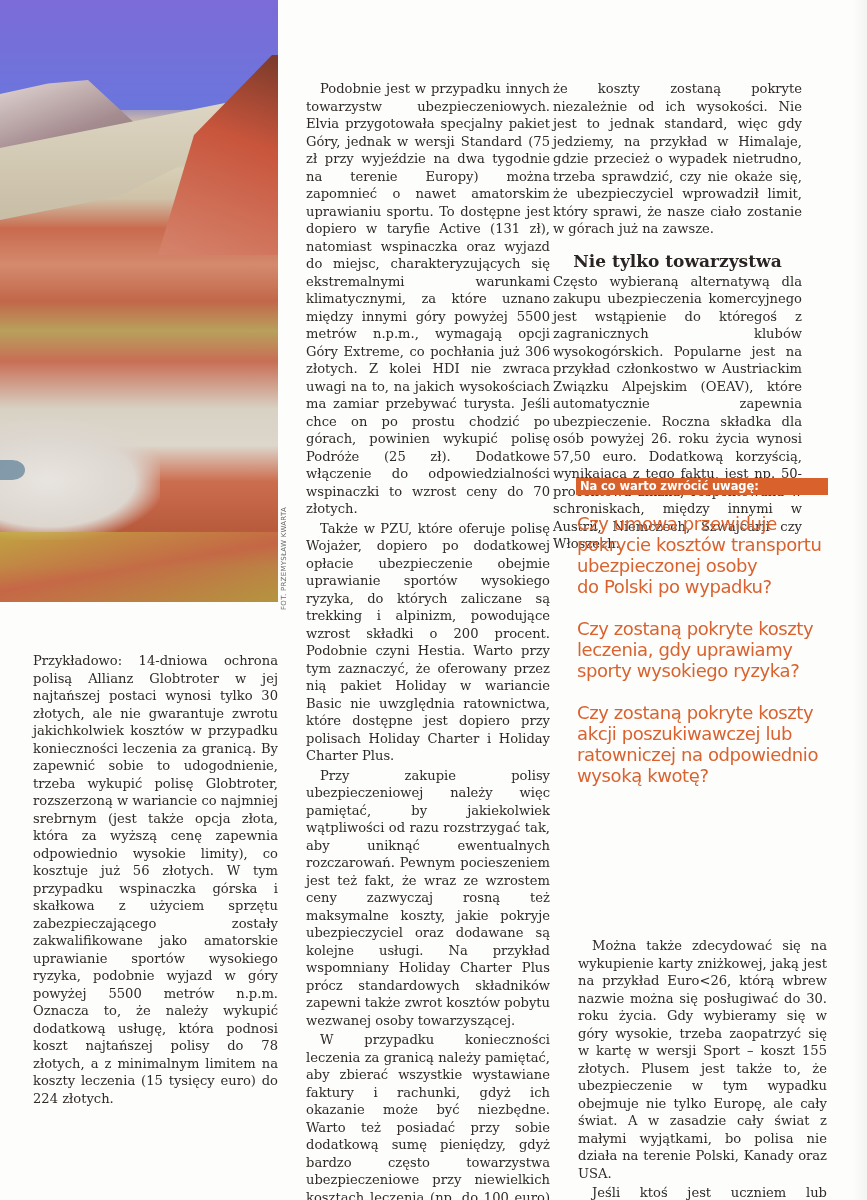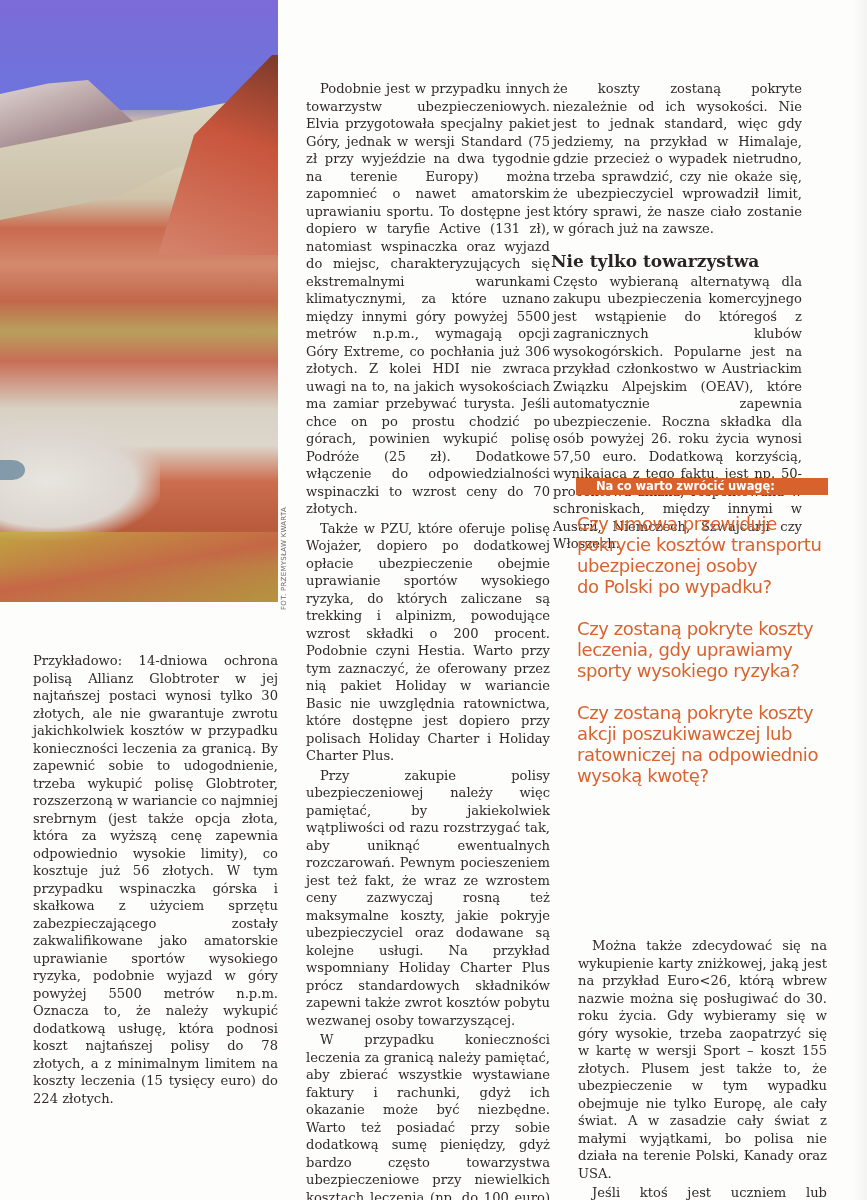--- a/index.html
+++ b/index.html
@@ -23,25 +23,25 @@
                   background:linear-gradient(170deg, rgba(196,180,66,.8), rgba(200,100,70,.85) 50%, rgba(176,168,60,.7)); }
   .credit { position:absolute; left:280px; top:498px; width:12px; height:112px;
             writing-mode:vertical-rl; transform:rotate(180deg); font-family:"DejaVu Sans","Liberation Sans",sans-serif;
             font-size:7px; letter-spacing:.3px; color:#6a6a6a; text-align:left; }
   .col { position:absolute; font-size:13.1px; line-height:17.5px; text-align:justify; }
   .col p { margin:2px; }
   .col p.ind { text-indent:14px; }
   .col1 { left:31px; top:650px; width:249px; }
   .col2 { left:304px; top:78px; width:248px; }
   .col3 { left:551px; top:78px; width:253px; }
-  h2.sub { margin:14px 0 0 0; font-size:17px; line-height:20px; font-weight:bold; color:#2a2522; text-align:left; }
+  h2.sub { margin:14px 0 0 0; font-size:17px; line-height:20px; font-weight:bold; color:#2a2522; text-align:center; }
   .col3 h2.sub { margin-top:13px; }
   .box-label { position:absolute; left:576px; top:478px; width:252px; height:17px; background:#d9612b;
                color:#fff; font-family:"DejaVu Sans","Liberation Sans",sans-serif; font-weight:bold; font-size:11.5px;
-               line-height:17px; padding-left:20px; box-sizing:border-box; letter-spacing:-.1px; }
+               line-height:17px; padding-left:4px; box-sizing:border-box; letter-spacing:-.1px; }
   .questions { position:absolute; left:577px; top:513px; width:280px; font-family:"DejaVu Sans","Liberation Sans",sans-serif;
                color:#d9622e; font-size:18px; line-height:21px; letter-spacing:-.4px; }
   .questions .q { margin:0 0 21px 0; white-space:pre-line; }
   .col3b { left:576px; top:935px; width:253px; }
   .right-strip { position:absolute; right:0; top:0; width:14px; height:1200px; background:linear-gradient(90deg,#fdfdfb,#f3f3f1); }
 </style>
 </head>
 <body>
 
 <div class="photo" title="Kolorowe, czerwono-zielone zbocza górskie z suchą doliną i ośnieżonym szczytem">

